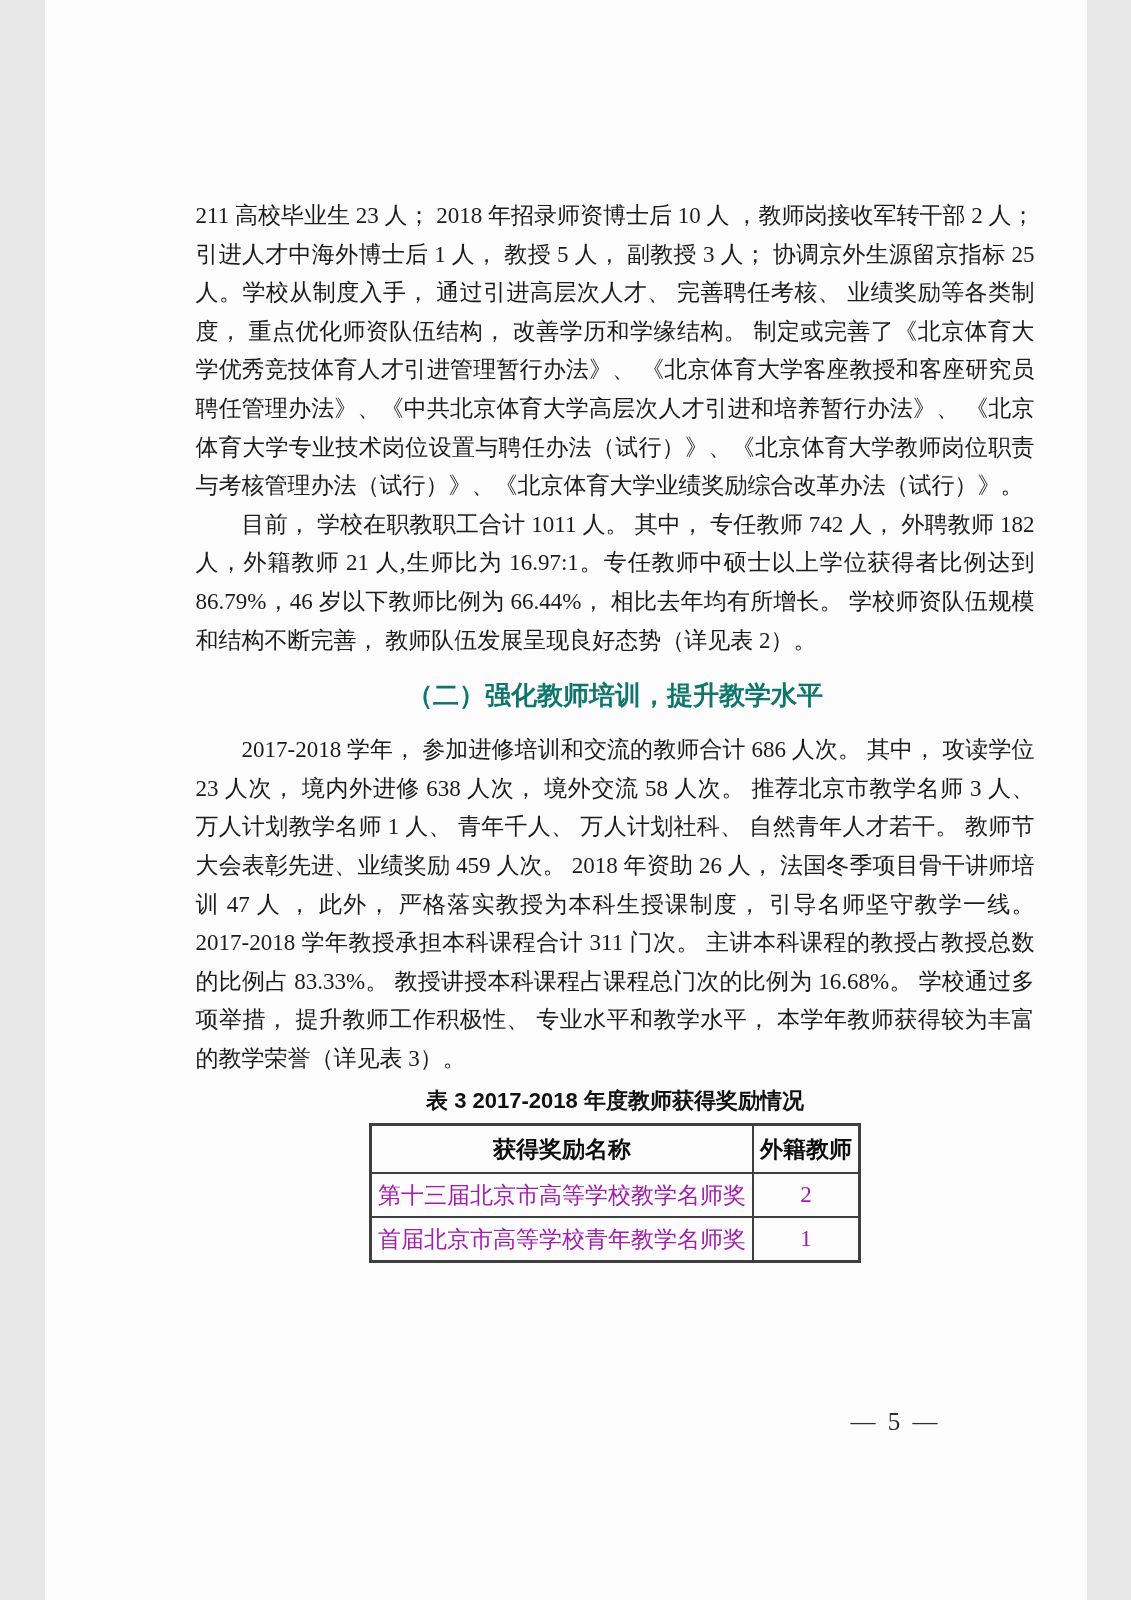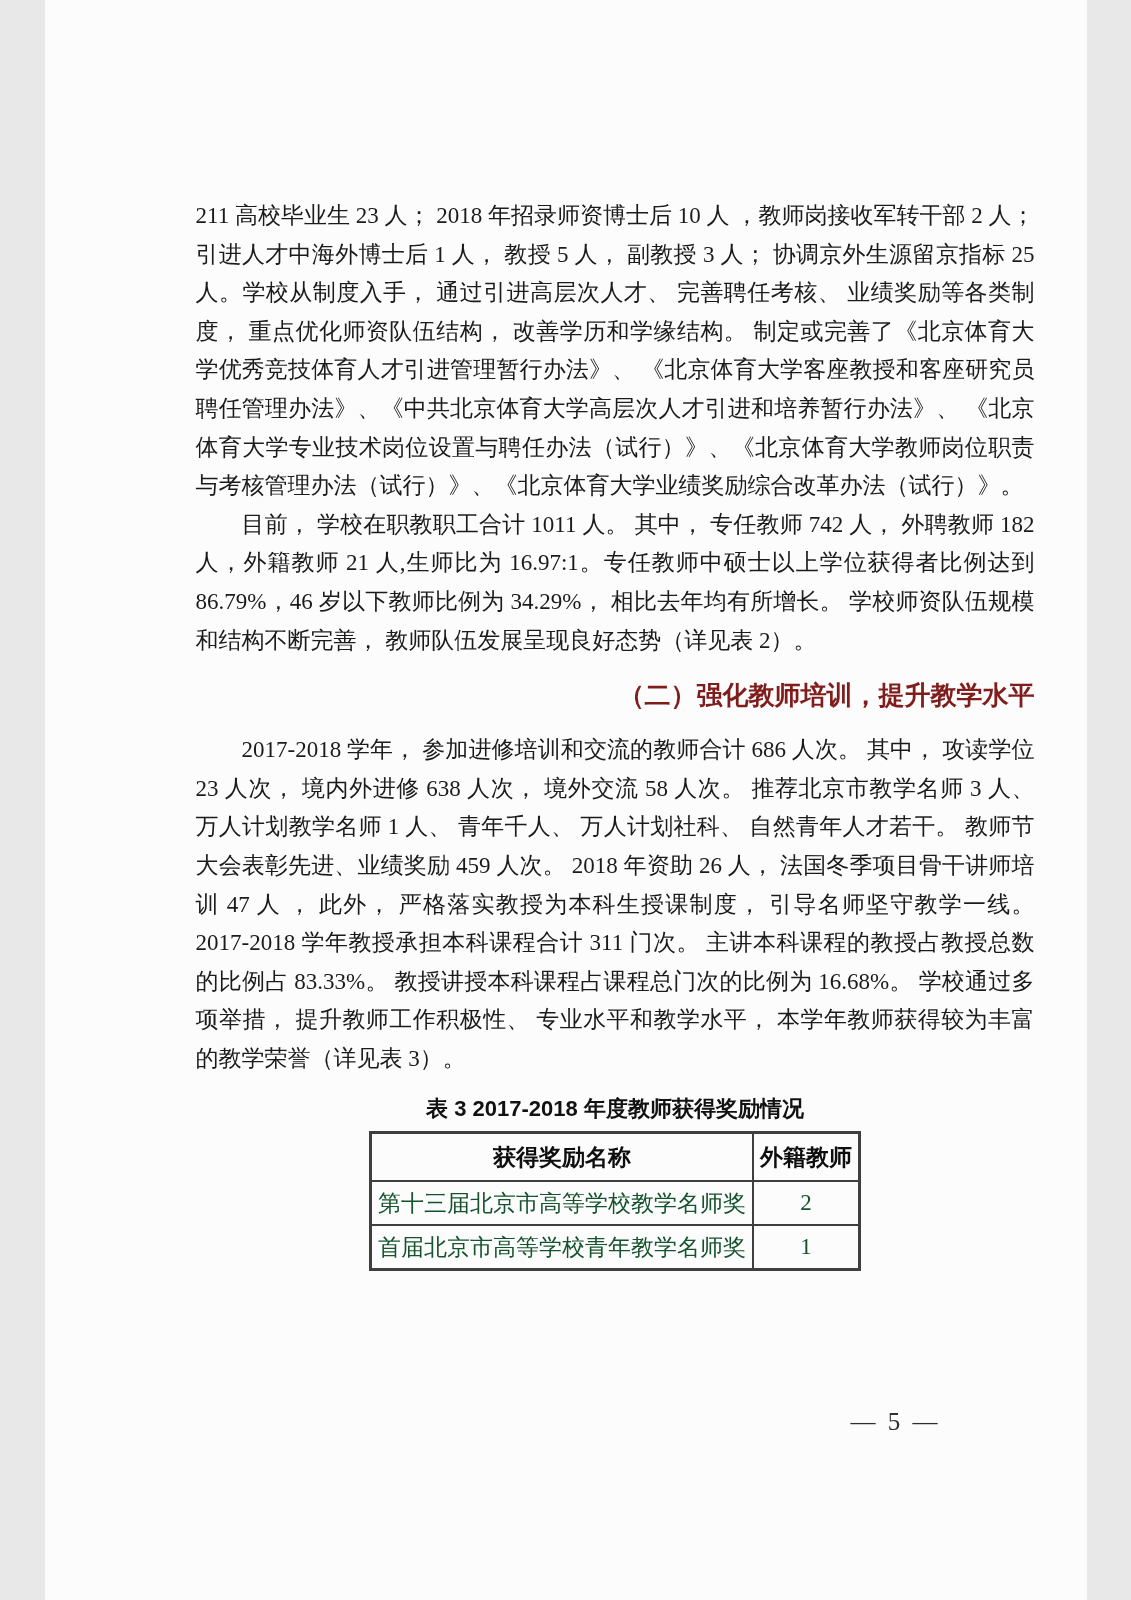--- a/index.html
+++ b/index.html
@@ -32,25 +32,25 @@
   }
   p.body-par.indent {
     text-indent: 2em;
   }
   h2.section-heading {
     margin: 15px 0 16px 0;
     font-family: "Liberation Sans", "DejaVu Sans", sans-serif;
     font-weight: bold;
     font-size: 26px;
     line-height: 40px;
-    color: #7f1d1d;
-    text-align: right;
+    color: #0f766e;
+    text-align: center;
   }
   .table-block {
-    margin-top: 16px;
+    margin-top: 8px;
   }
   .table-caption {
     font-family: "Liberation Sans", "DejaVu Sans", sans-serif;
     font-weight: bold;
     font-size: 22px;
     line-height: 30px;
     text-align: center;
     color: #111;
     margin: 0 0 7px 0;
   }
@@ -74,21 +74,21 @@
     font-weight: bold;
     font-size: 23px;
     height: 46px;
     color: #0e0e0e;
   }
   table.awards td {
     font-family: "Liberation Serif", "DejaVu Serif", serif;
     font-weight: normal;
     font-size: 23px;
     height: 42px;
-    color: #14532d;
+    color: #a21caf;
   }
   .col-award { width: 353px; }
   .col-count { width: 97px; }
   .page-number {
     position: absolute;
     top: 1408px;
     right: 146px;
     font-family: "Liberation Serif", "DejaVu Serif", serif;
     font-size: 25px;
     color: #2e2e2e;
@@ -98,21 +98,21 @@
 </style>
 </head>
 <body>
 
 <div class="page">
 
   <div class="content">
 
     <p class="body-par">211 高校毕业生 23 人； 2018 年招录师资博士后 10 人 ，教师岗接收军转干部 2 人； 引进人才中海外博士后 1 人， 教授 5 人， 副教授 3 人； 协调京外生源留京指标 25 人。学校从制度入手， 通过引进高层次人才、 完善聘任考核、 业绩奖励等各类制度， 重点优化师资队伍结构， 改善学历和学缘结构。 制定或完善了《北京体育大学优秀竞技体育人才引进管理暂行办法》、 《北京体育大学客座教授和客座研究员聘任管理办法》、《中共北京体育大学高层次人才引进和培养暂行办法》、 《北京体育大学专业技术岗位设置与聘任办法（试行）》、《北京体育大学教师岗位职责与考核管理办法（试行）》、《北京体育大学业绩奖励综合改革办法（试行）》。</p>
 
-    <p class="body-par indent">目前， 学校在职教职工合计 1011 人。 其中， 专任教师 742 人， 外聘教师 182 人，外籍教师 21 人,生师比为 16.97:1。专任教师中硕士以上学位获得者比例达到 86.79%，46 岁以下教师比例为 34.29%， 相比去年均有所增长。 学校师资队伍规模和结构不断完善， 教师队伍发展呈现良好态势（详见表 2）。</p>
+    <p class="body-par indent">目前， 学校在职教职工合计 1011 人。 其中， 专任教师 742 人， 外聘教师 182 人，外籍教师 21 人,生师比为 16.97:1。专任教师中硕士以上学位获得者比例达到 86.79%，46 岁以下教师比例为 66.44%， 相比去年均有所增长。 学校师资队伍规模和结构不断完善， 教师队伍发展呈现良好态势（详见表 2）。</p>
 
     <h2 class="section-heading">（二）强化教师培训，提升教学水平</h2>
 
 
     <p class="body-par indent">2017-2018 学年， 参加进修培训和交流的教师合计 686 人次。 其中， 攻读学位 23 人次， 境内外进修 638 人次， 境外交流 58 人次。 推荐北京市教学名师 3 人、 万人计划教学名师 1 人、 青年千人、 万人计划社科、 自然青年人才若干。 教师节大会表彰先进、业绩奖励 459 人次。 2018 年资助 26 人， 法国冬季项目骨干讲师培训 47 人 ， 此外， 严格落实教授为本科生授课制度， 引导名师坚守教学一线。 2017-2018 学年教授承担本科课程合计 311 门次。 主讲本科课程的教授占教授总数的比例占 83.33%。 教授讲授本科课程占课程总门次的比例为 16.68%。 学校通过多项举措， 提升教师工作积极性、 专业水平和教学水平， 本学年教师获得较为丰富的教学荣誉（详见表 3）。</p>
 
     <div class="table-block">
       <div class="table-caption">表 3  2017-2018 年度教师获得奖励情况</div>
 
       <table class="awards">

